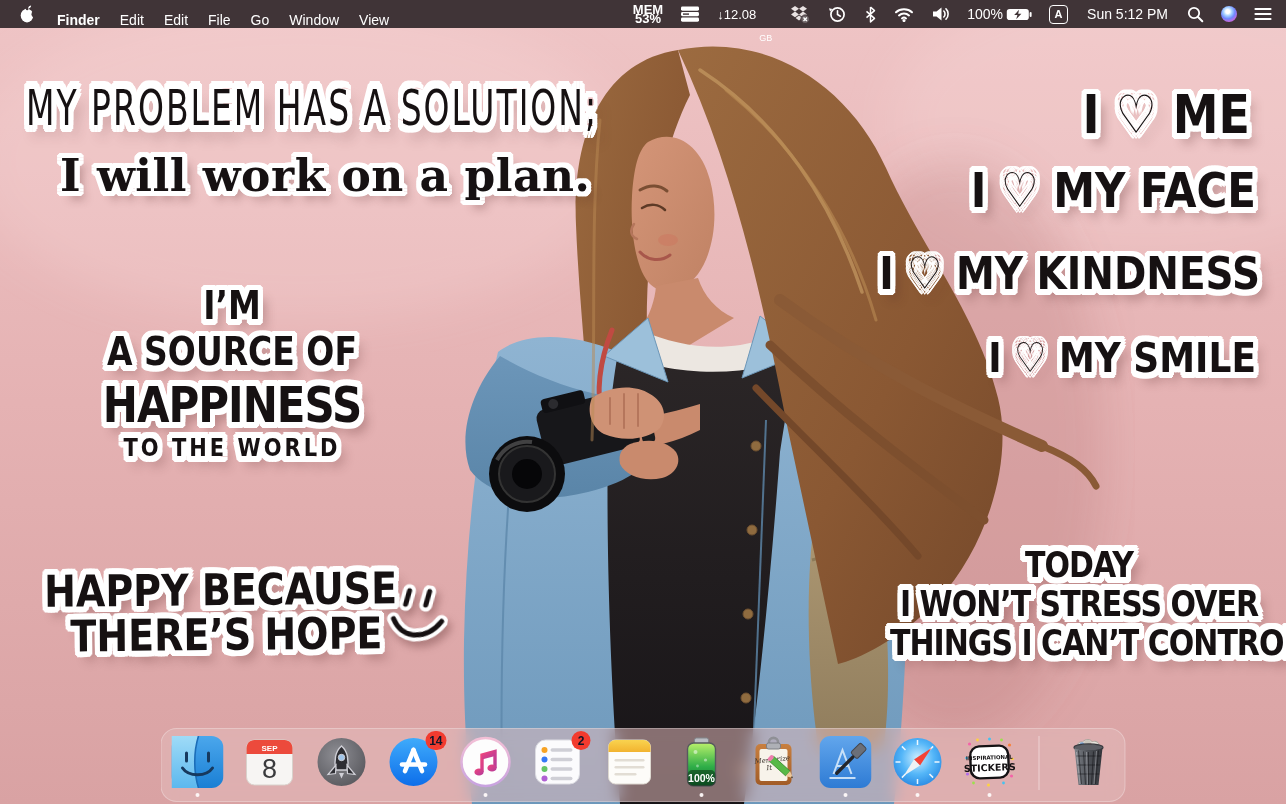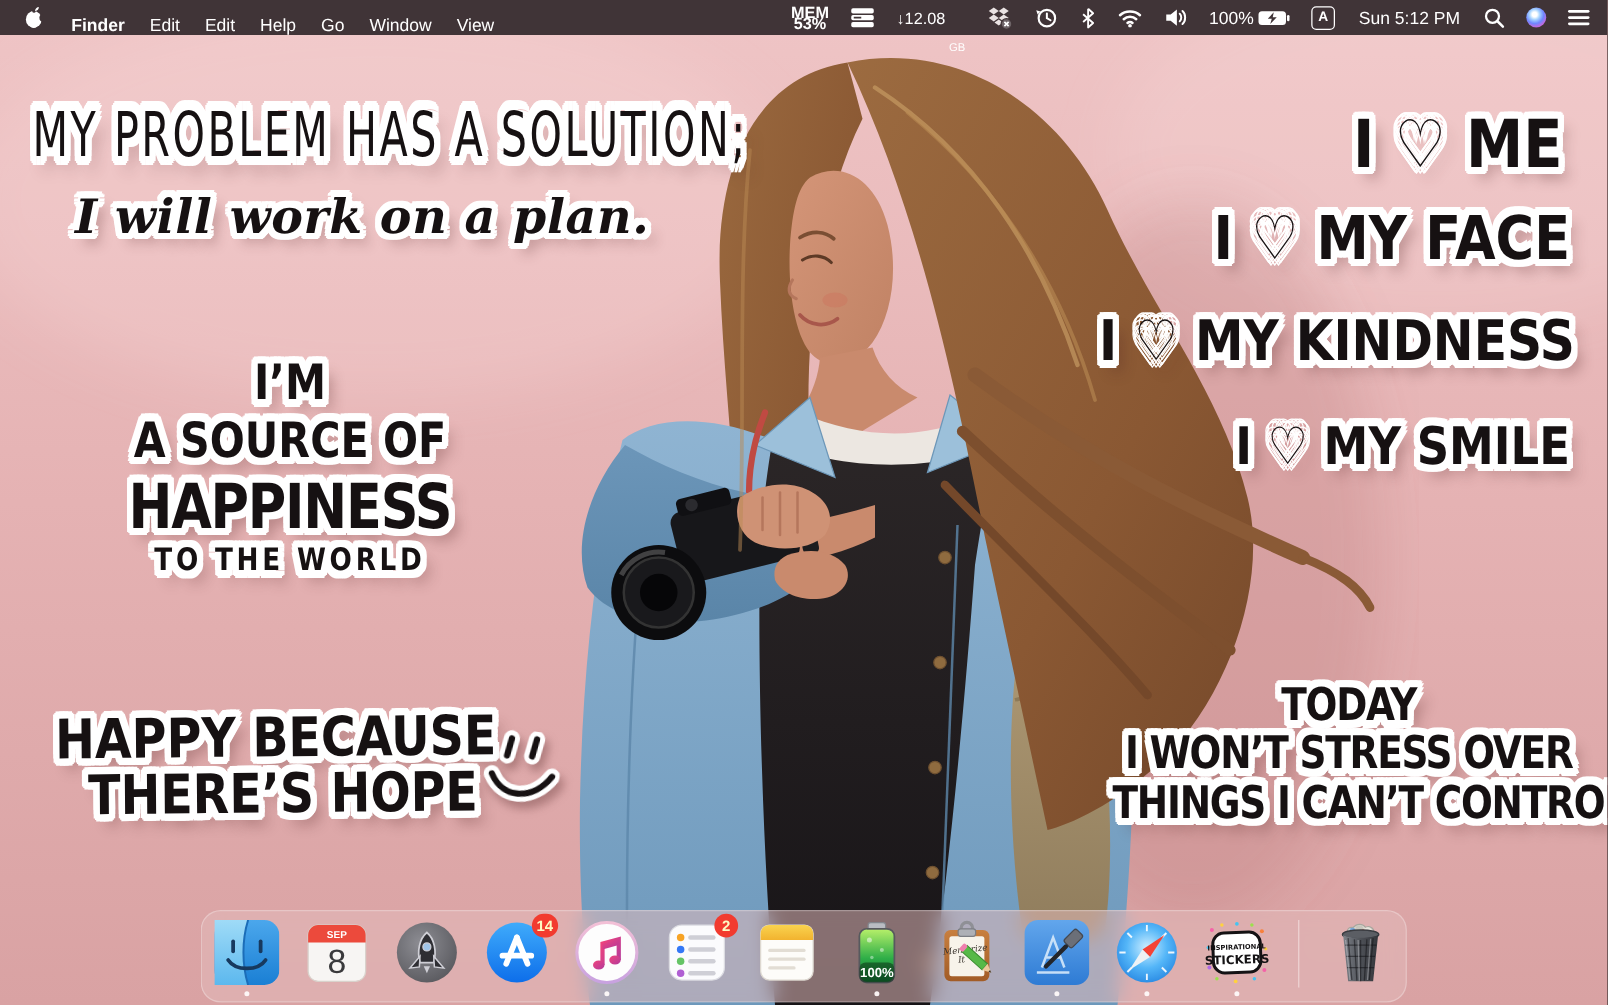--- a/index.html
+++ b/index.html
@@ -14,21 +14,21 @@
   .sticker{position:absolute;z-index:5;color:#161112;font-weight:bold;
     font-family:"DejaVu Sans",sans-serif;white-space:nowrap;
     text-shadow:
       -4px -4px 0 #fff,4px -4px 0 #fff,-4px 4px 0 #fff,4px 4px 0 #fff,
       -5px 0 0 #fff,5px 0 0 #fff,0 -5px 0 #fff,0 5px 0 #fff,
       -3px -5px 0 #fff,3px 5px 0 #fff,5px 3px 0 #fff,-5px -3px 0 #fff,
       5px -3px 0 #fff,-5px 3px 0 #fff,3px -5px 0 #fff,-3px 5px 0 #fff,
       7px 8px 10px rgba(80,35,35,.38);}
   #st-problem1{left:26px;top:78px;font-weight:400;font-size:33px;letter-spacing:2px;
     transform:scaleY(1.5);transform-origin:top left;}
-  #st-problem2{left:60px;top:150px;font-family:"DejaVu Serif",serif;font-size:38px;letter-spacing:.5px;font-style:italic;}
+  #st-problem2{left:60px;top:150px;font-family:"DejaVu Serif",serif;font-size:44px;letter-spacing:.5px;}
   #st-source{left:78px;top:284px;width:308px;text-align:center;line-height:1.18;
     transform:scaleY(1.18);transform-origin:top left;}
   #st-source .l1,#st-source .l2{font-size:33px;}
   #st-source .l3{font-size:42px;letter-spacing:-1px;}
   #st-source .l4{font-size:21px;letter-spacing:3px;}
   #st-happy{left:44px;top:570px;font-size:38px;line-height:1.02;
     transform:scaleY(1.15) rotate(-.5deg);transform-origin:top left;}
   #st-happy .l2{padding-left:26px;}
   .love{transform:scaleY(1.15);transform-origin:top right;}
   #st-love1{right:36px;top:84px;font-size:46px;}
@@ -62,21 +62,21 @@
   
   .dock{position:absolute;left:50%;bottom:2px;transform:translateX(-50%);z-index:40;
     display:flex;align-items:flex-start;gap:20px;padding:7px 10px 11px 10px;
     background:rgba(226,186,186,.55);border:1px solid rgba(255,255,255,.28);
     border-radius:16px;backdrop-filter:blur(8px);}
   .dock-item{position:relative;width:52px;height:52px;}
   .dock-item svg{display:block;}
   .run-dot{position:absolute;left:50%;bottom:-9px;width:4px;height:4px;border-radius:50%;
     background:rgba(255,250,250,.95);transform:translateX(-50%);}
   .badge{position:absolute;top:-5px;right:-7px;min-width:19px;height:19px;border-radius:10px;
-    background:#f23b2f;color:#fef9c3;font-size:12px;font-weight:bold;
+    background:#f23b2f;color:#0f172a;font-size:12px;font-weight:bold;
     display:flex;align-items:center;justify-content:center;padding:0 4px;box-sizing:border-box;}
   .dock-sep{width:1px;height:54px;background:rgba(255,255,255,.45);margin:0 3px;align-self:center;}
 </style>
 </head>
 <body>
 
 <div class="desktop">
 
   <div class="wallpaper">
     <svg width="1286" height="804" viewBox="0 0 1286 804">
@@ -253,21 +253,21 @@
           <ellipse cx="7" cy="10.5" rx="6.3" ry="6.6" fill="#fff"></ellipse>
           <ellipse cx="7" cy="10.5" rx="4.5" ry="6.9" fill="#fff"></ellipse>
           <circle cx="14.6" cy="9.2" r="3.1" fill="#403437"></circle>
           <circle cx="7.2" cy="3.9" r="1.3" fill="#403437"></circle>
           <path d="M8 3.4 C8.3 1.7 9.7 0.6 11.1 0.5 C11.1 2.1 10 3.4 8.3 3.8 Z" fill="#fff"></path>
         </svg>
       </div>
       <div class="menu-item app">Finder</div>
       <div class="menu-item">Edit</div>
       <div class="menu-item">Edit</div>
-      <div class="menu-item">Help</div>
+      <div class="menu-item">File</div>
       <div class="menu-item">Go</div>
       <div class="menu-item">Window</div>
       <div class="menu-item">View</div>
     </div>
 
     <div class="mb-right">
       <div class="stat mem">
         <div>
           <div>MEM</div>
           <div>53%</div>

